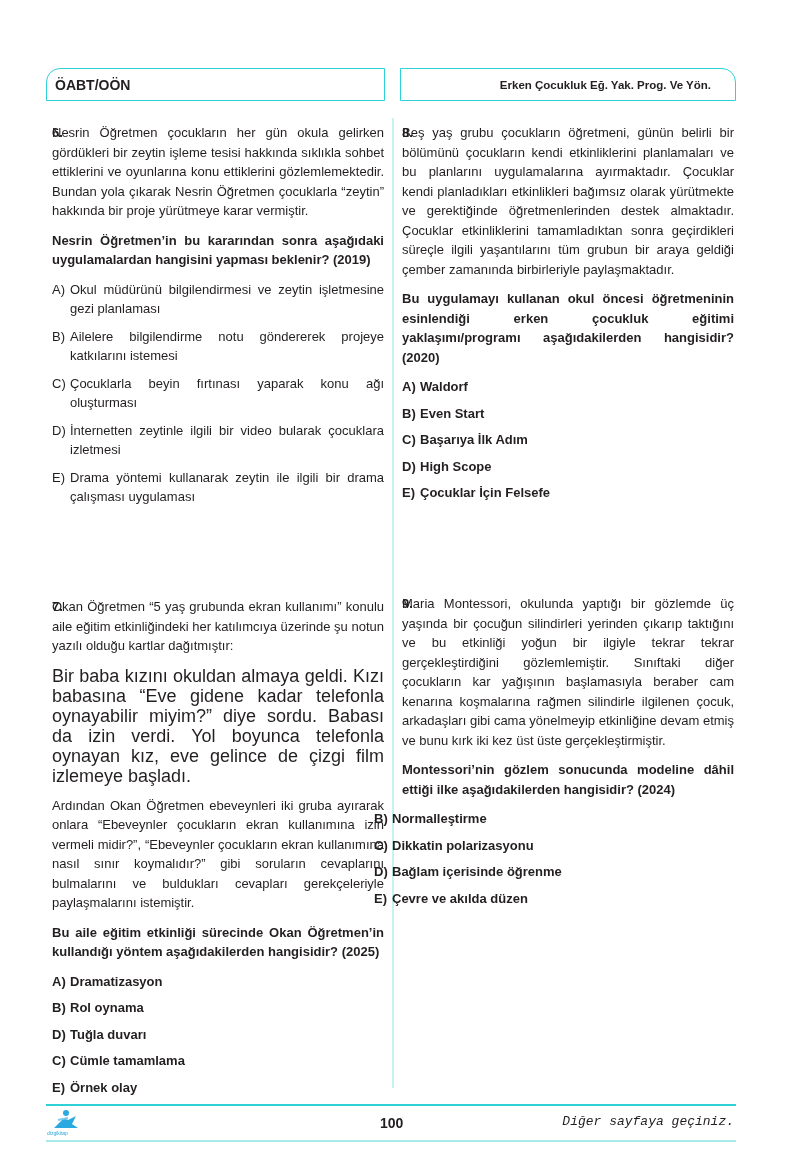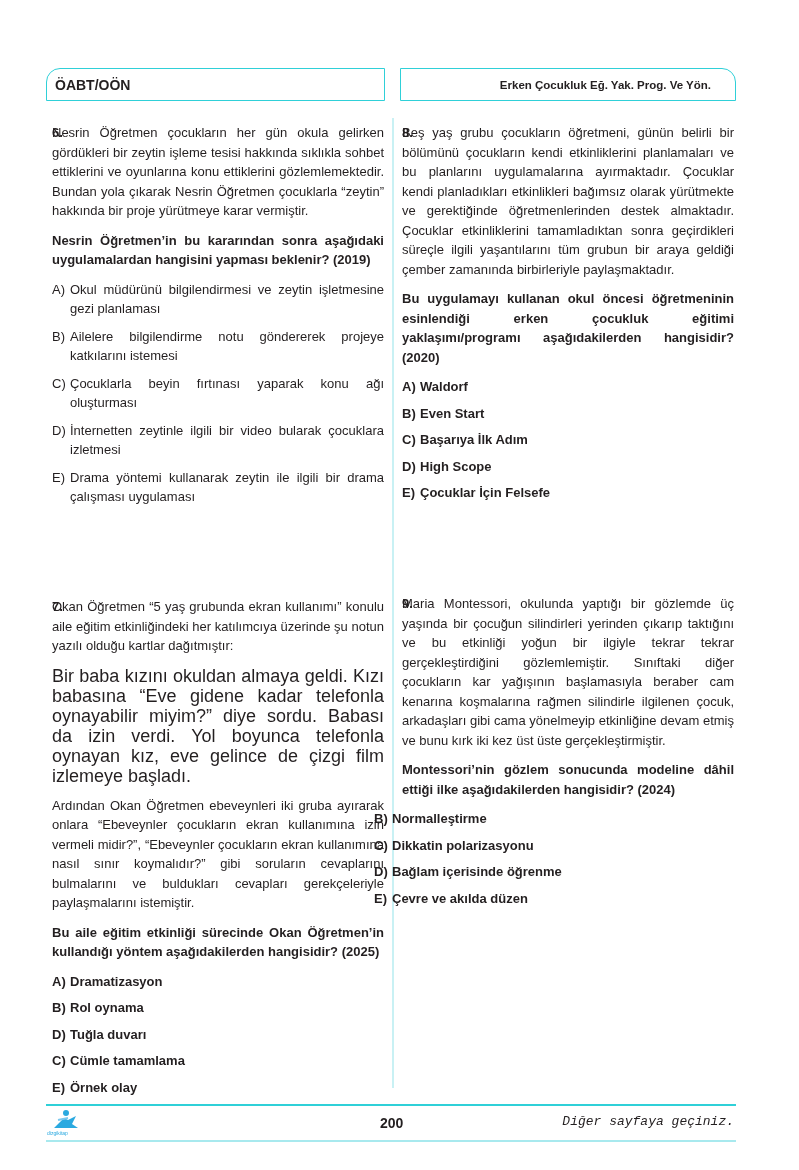--- a/index.html
+++ b/index.html
@@ -115,15 +115,15 @@
 
 <div class="ftr-line ftr-top"></div>
 <div class="logo">
   <svg width="30" height="24" viewBox="0 0 30 24">
     <circle cx="16" cy="5" r="3" fill="#2aa9e0"></circle>
     <path d="M4 20 L14 10 L18 12 L26 8 L22 16 L28 20 Z" fill="#2aa9e0"></path>
     <path d="M8 12 L18 10" stroke="#7bc8ee" stroke-width="2"></path>
   </svg>
 </div>
 <div class="logo-text">dizgikitap</div>
-<div class="page-num">200</div>
+<div class="page-num">100</div>
 <div class="next-page">Diğer sayfaya geçiniz.</div>
 <div class="ftr-line ftr-bot"></div>
 
 </body></html>

